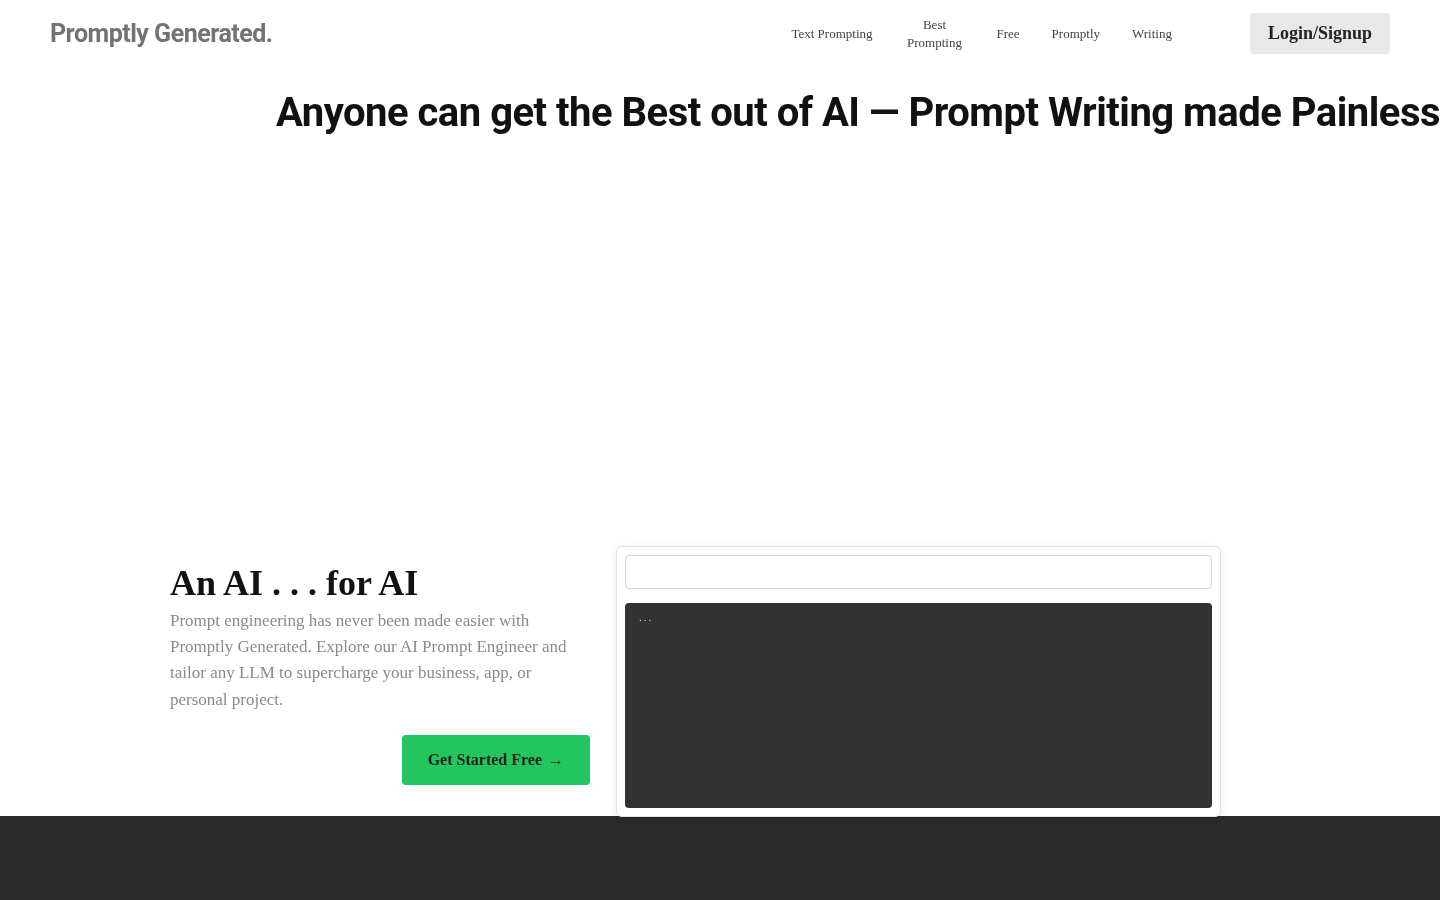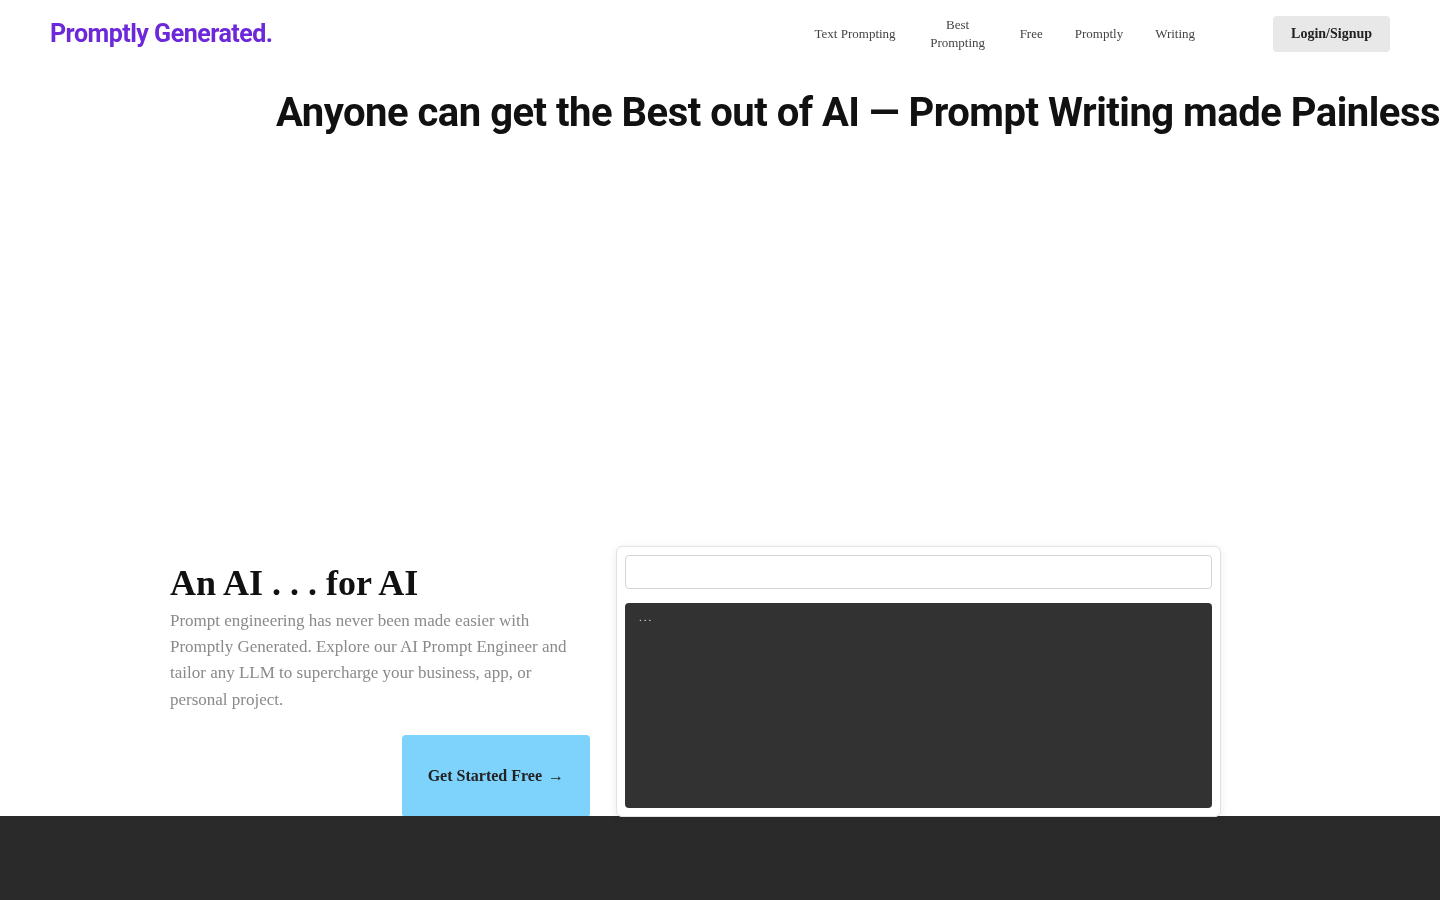--- a/index.html
+++ b/index.html
@@ -19,21 +19,21 @@
       display: flex;
       align-items: center;
       justify-content: space-between;
       padding: 16px 50px 16px 50px;
       height: 67px;
     }
     .logo {
       font-size: 25px;
       font-weight: 700;
       letter-spacing: -0.5px;
-      color: #6d28d9;
+      color: #737373;
     }
     .nav-right {
       display: flex;
       align-items: center;
       gap: 0;
     }
     .nav-links {
       display: flex;
       gap: 32px;
       align-items: center;
@@ -45,21 +45,21 @@
       font-family: Georgia, "Times New Roman", serif;
       cursor: pointer;
       text-align: center;
       line-height: 1.35;
     }
     .login-btn {
       background: #e8e8e8;
       border: none;
       border-radius: 4px;
       padding: 10px 18px;
-      font-size: 14px;
+      font-size: 18px;
       font-weight: 700;
       font-family: Georgia, "Times New Roman", serif;
       cursor: pointer;
       color: #222;
     }
     .hero-title {
       font-size: 40px;
       font-weight: 700;
       text-align: right;
       margin-top: 22px;
@@ -94,23 +94,23 @@
       line-height: 1.55;
       color: #8a8a8a;
       margin-top: 4px;
     }
     .cta-wrap {
       display: flex;
       justify-content: flex-end;
       margin-top: 22px;
     }
     .cta-btn {
-      background: #7dd3fc;
+      background: #22c55e;
       border: none;
-      padding: 32px 26px;
+      padding: 16px 26px;
       font-size: 16px;
       font-weight: 700;
       font-family: Georgia, "Times New Roman", serif;
       cursor: pointer;
       color: #222;
       border-radius: 4px;
       display: inline-flex;
       align-items: center;
       gap: 6px;
     }

